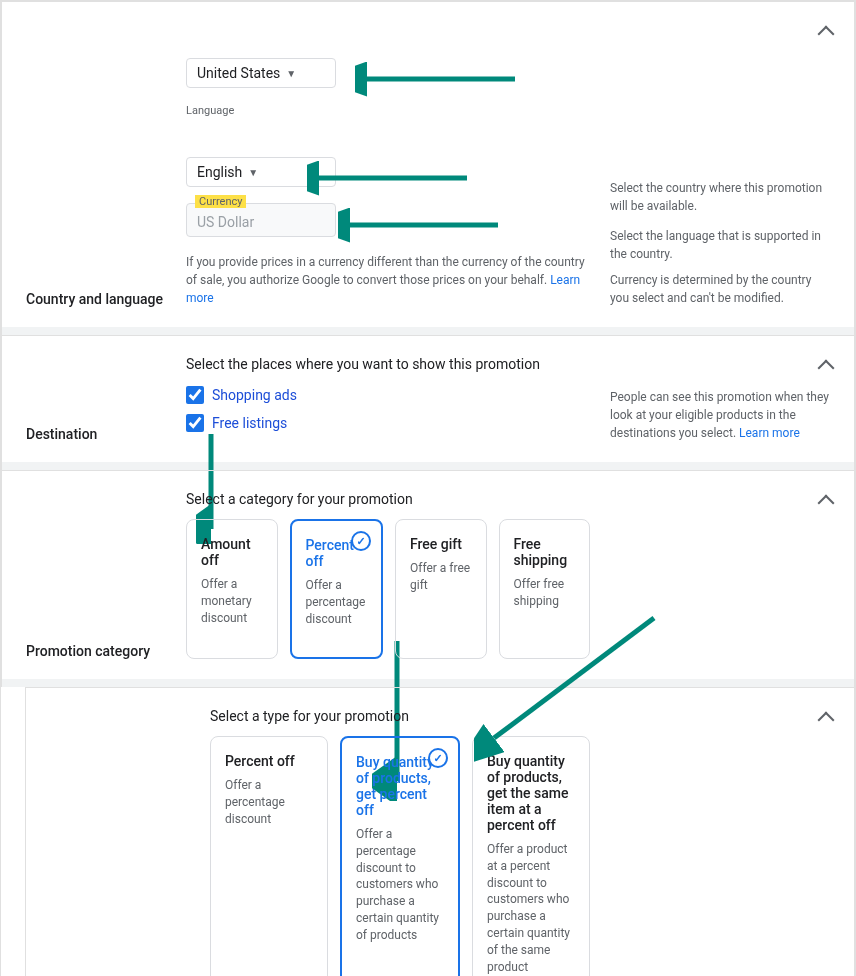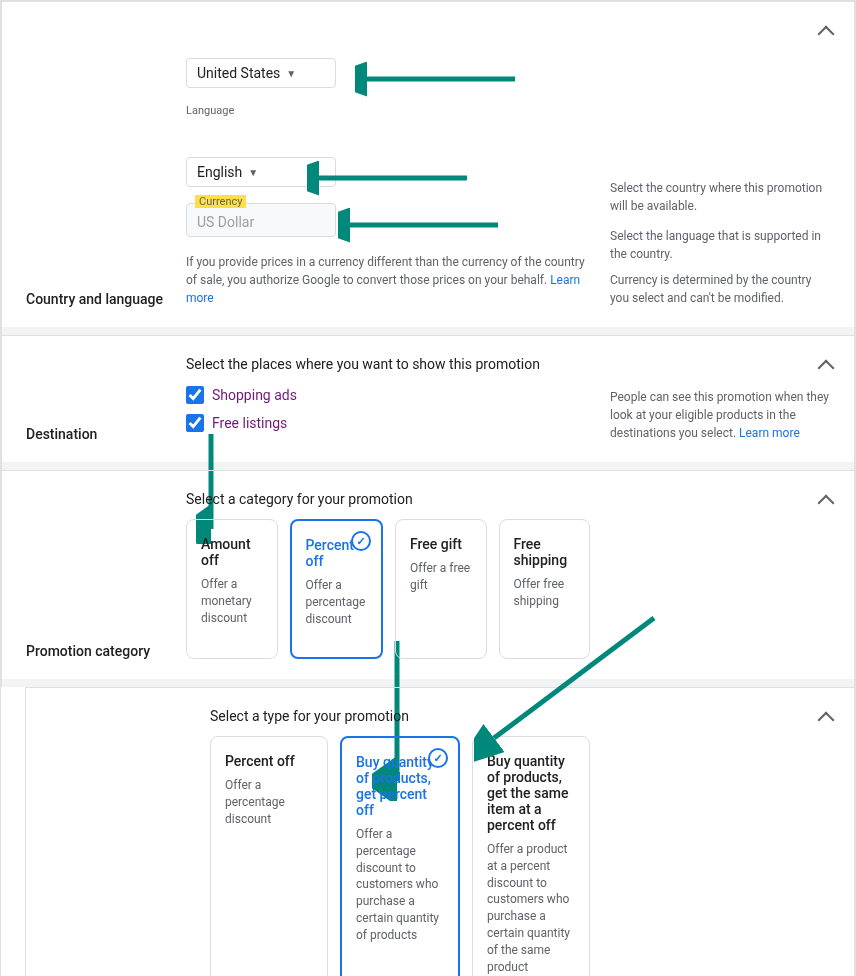--- a/index.html
+++ b/index.html
@@ -105,21 +105,21 @@
     .checkbox-item input[type="checkbox"] {
       width: 18px;
       height: 18px;
       accent-color: #1a73e8;
       margin-right: 8px;
       cursor: pointer;
     }
 
     .checkbox-label {
       font-size: 14px;
-      color: #701a75;
+      color: #1d4ed8;
     }
 
     .destination-title {
       font-size: 14px;
       color: #202124;
       margin-bottom: 14px;
     }
 
     
     .promo-cards {

